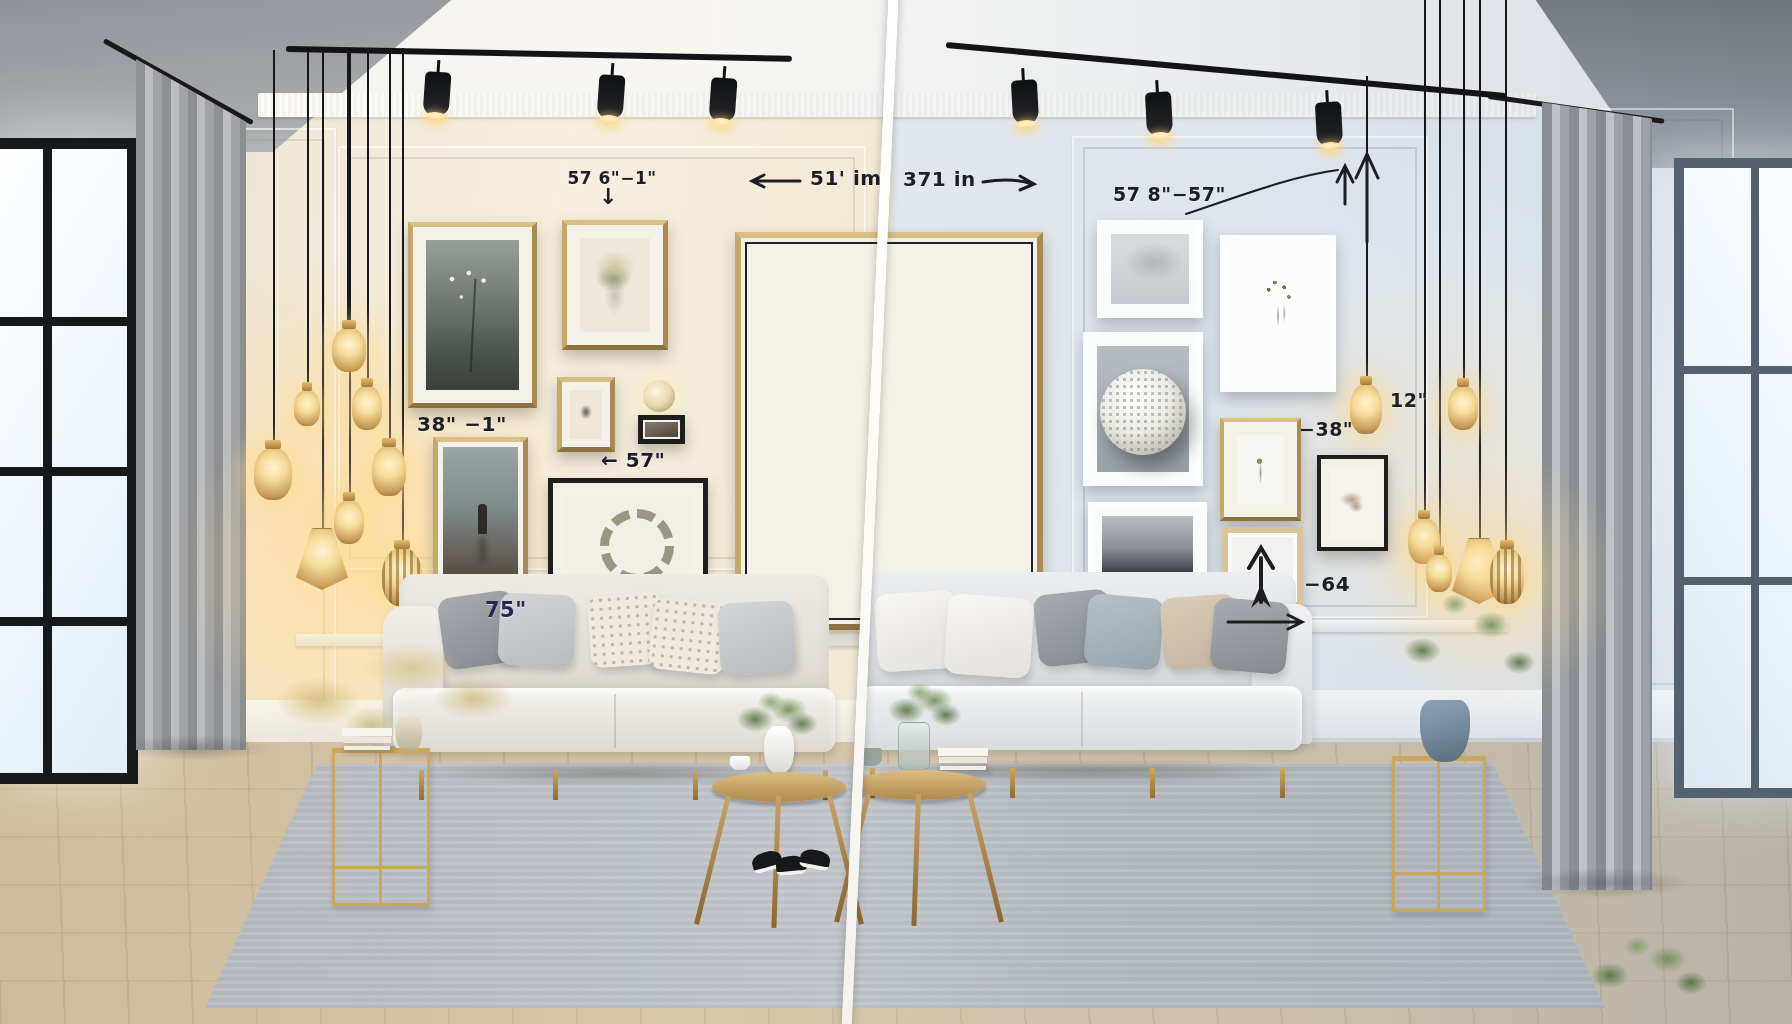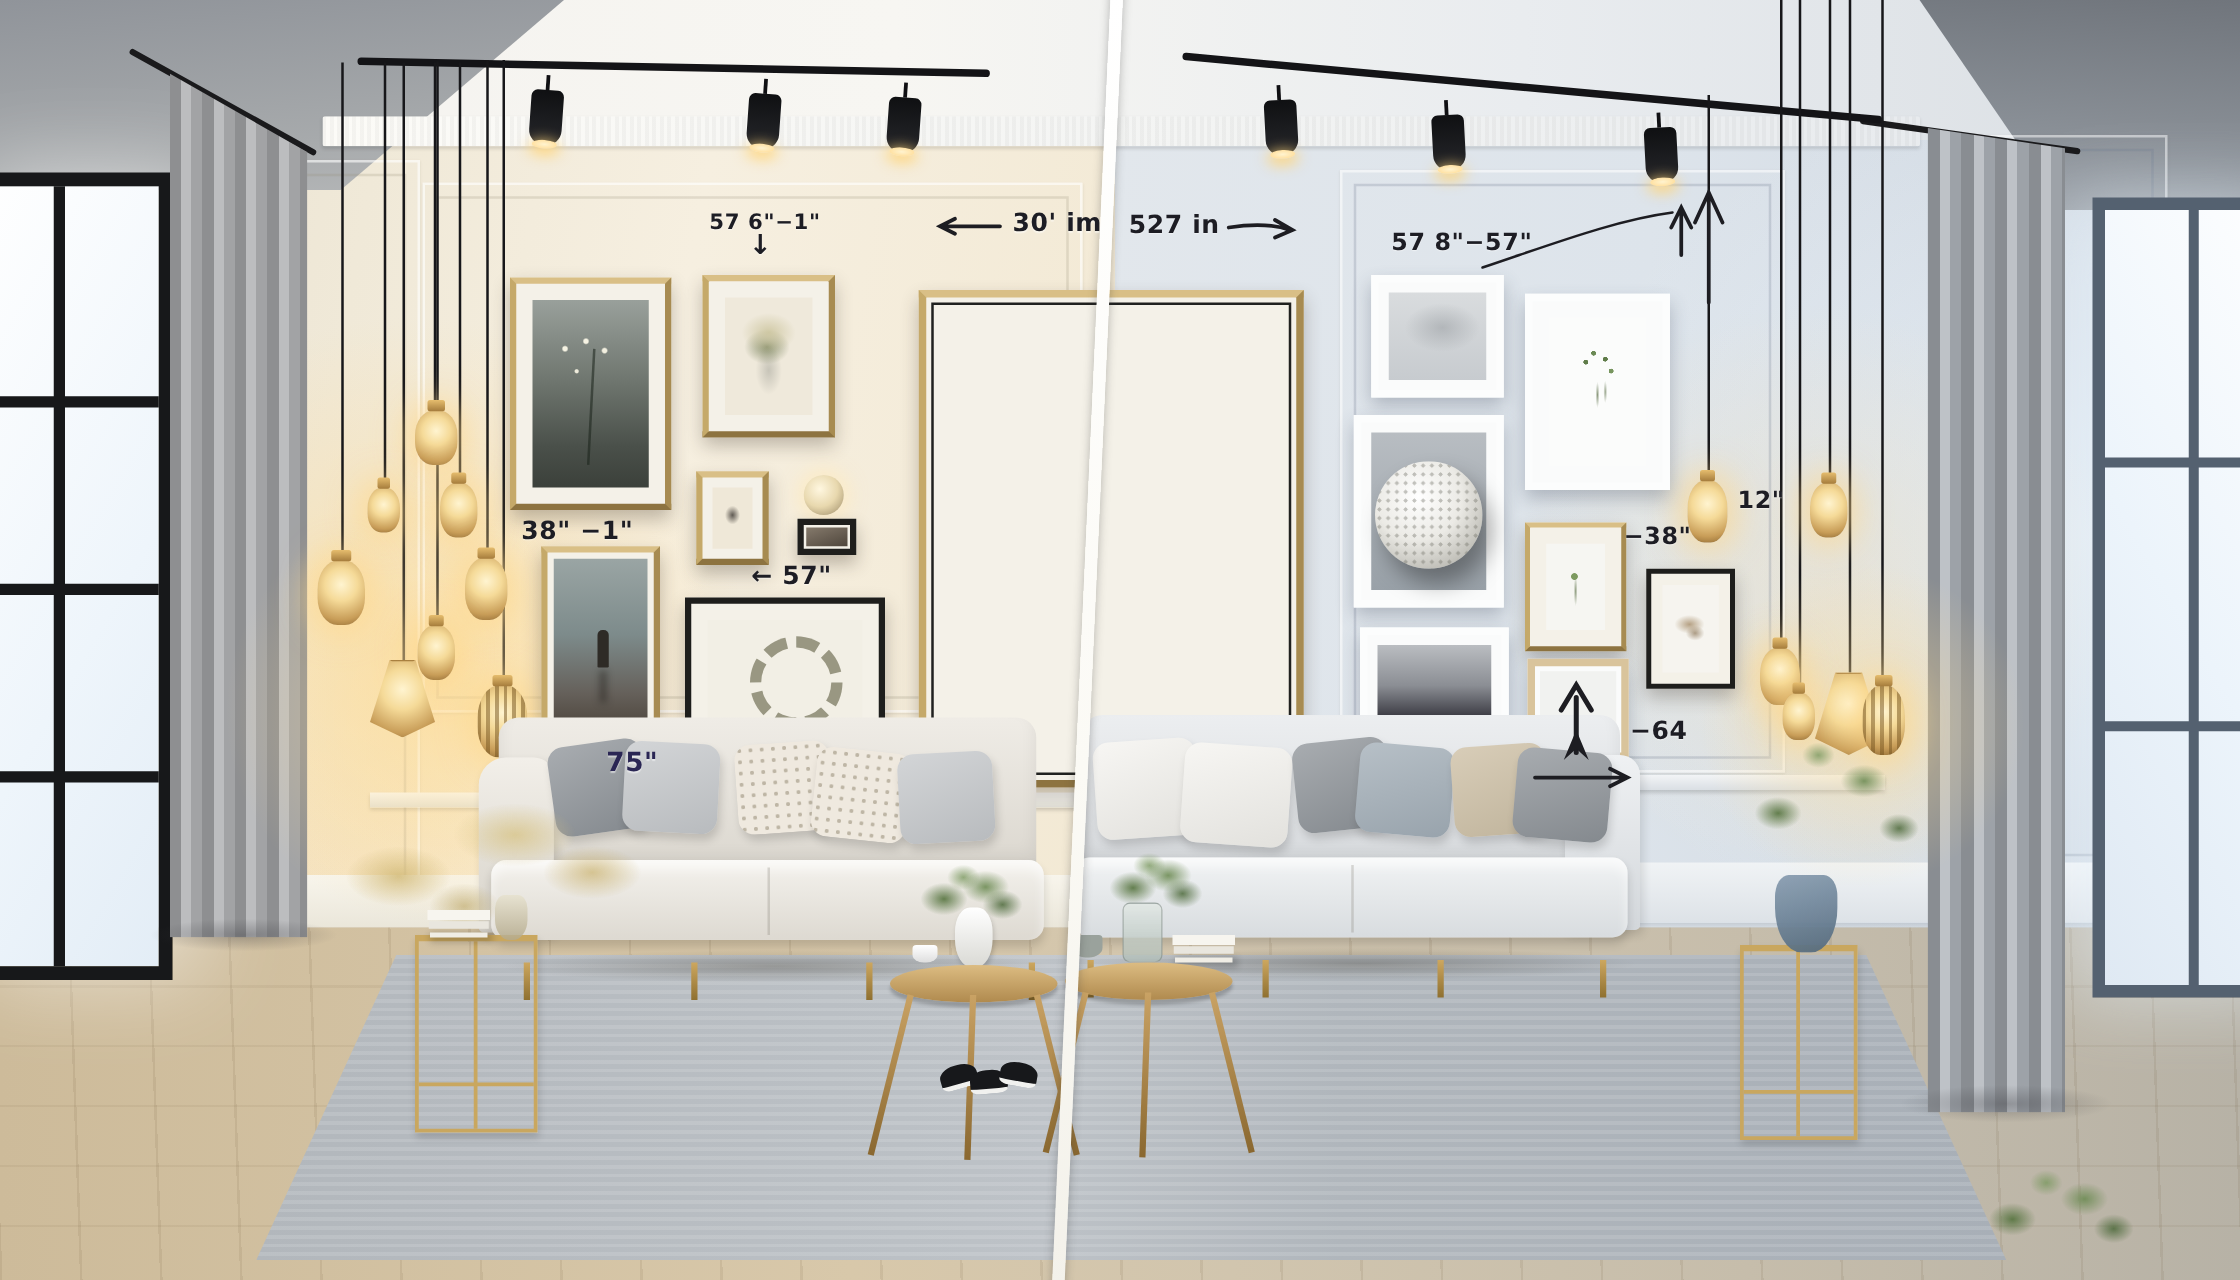--- a/index.html
+++ b/index.html
@@ -445,20 +445,20 @@
   </svg>
 
   <div class="ann" style="left:556px;top:168px;width:112px;text-align:center;font-size:17px">57 6"−1"</div>
   <div class="ann arrowGlyph" style="left:599px;top:184px;font-size:22px">↓</div>
   <div class="ann" style="left:417px;top:412px;font-size:20px">38" −1"</div>
   <div class="ann" style="left:601px;top:448px;font-size:20px">
     <span style="position:static">←</span>
     <span style="position:static">57"</span>
   </div>
   <div class="ann navy" style="left:485px;top:598px;font-size:21px">75"</div>
-  <div class="ann" style="left:810px;top:166px;font-size:20px">30' im</div>
-  <div class="ann" style="left:903px;top:167px;font-size:20px">527 in</div>
+  <div class="ann" style="left:810px;top:166px;font-size:20px">51' im</div>
+  <div class="ann" style="left:903px;top:167px;font-size:20px">371 in</div>
   <div class="ann" style="left:1113px;top:183px;font-size:19px">57 8"−57"</div>
   <div class="ann" style="left:1390px;top:389px;font-size:19px">12"</div>
   <div class="ann" style="left:1299px;top:418px;font-size:19px">−38"</div>
   <div class="ann" style="left:1304px;top:572px;font-size:20px">−64</div>
 
 </div>
 
 </body></html>

